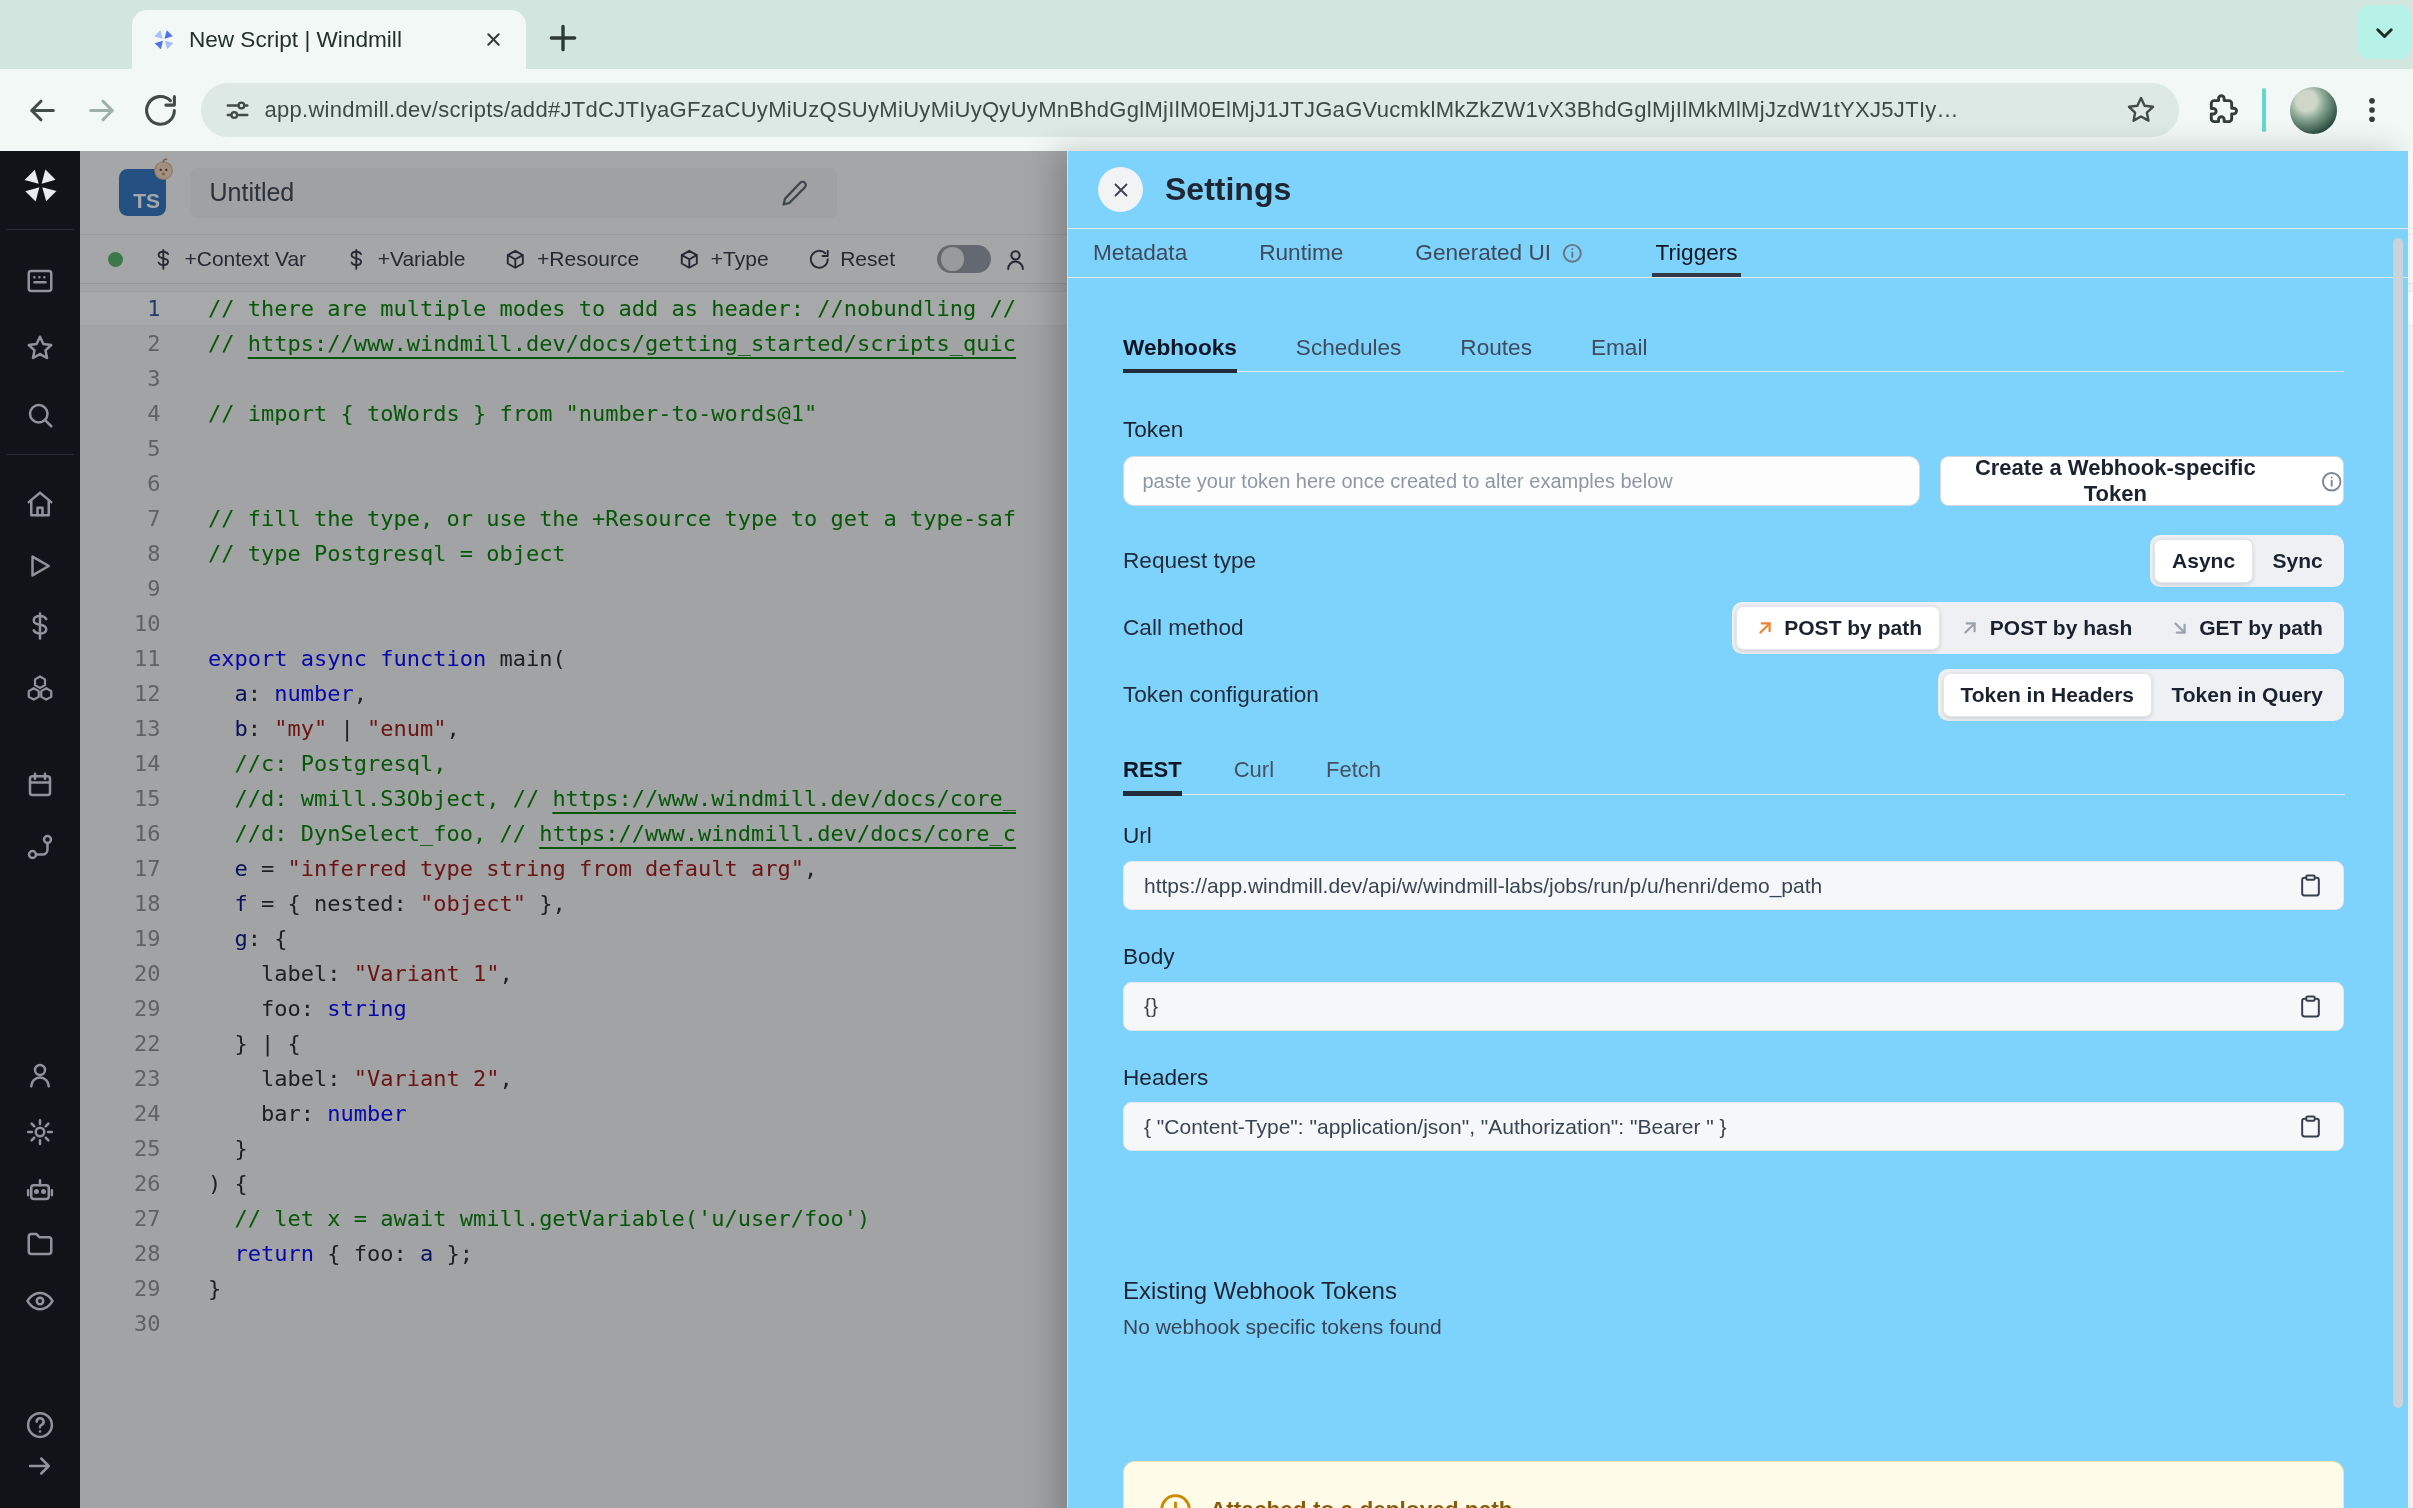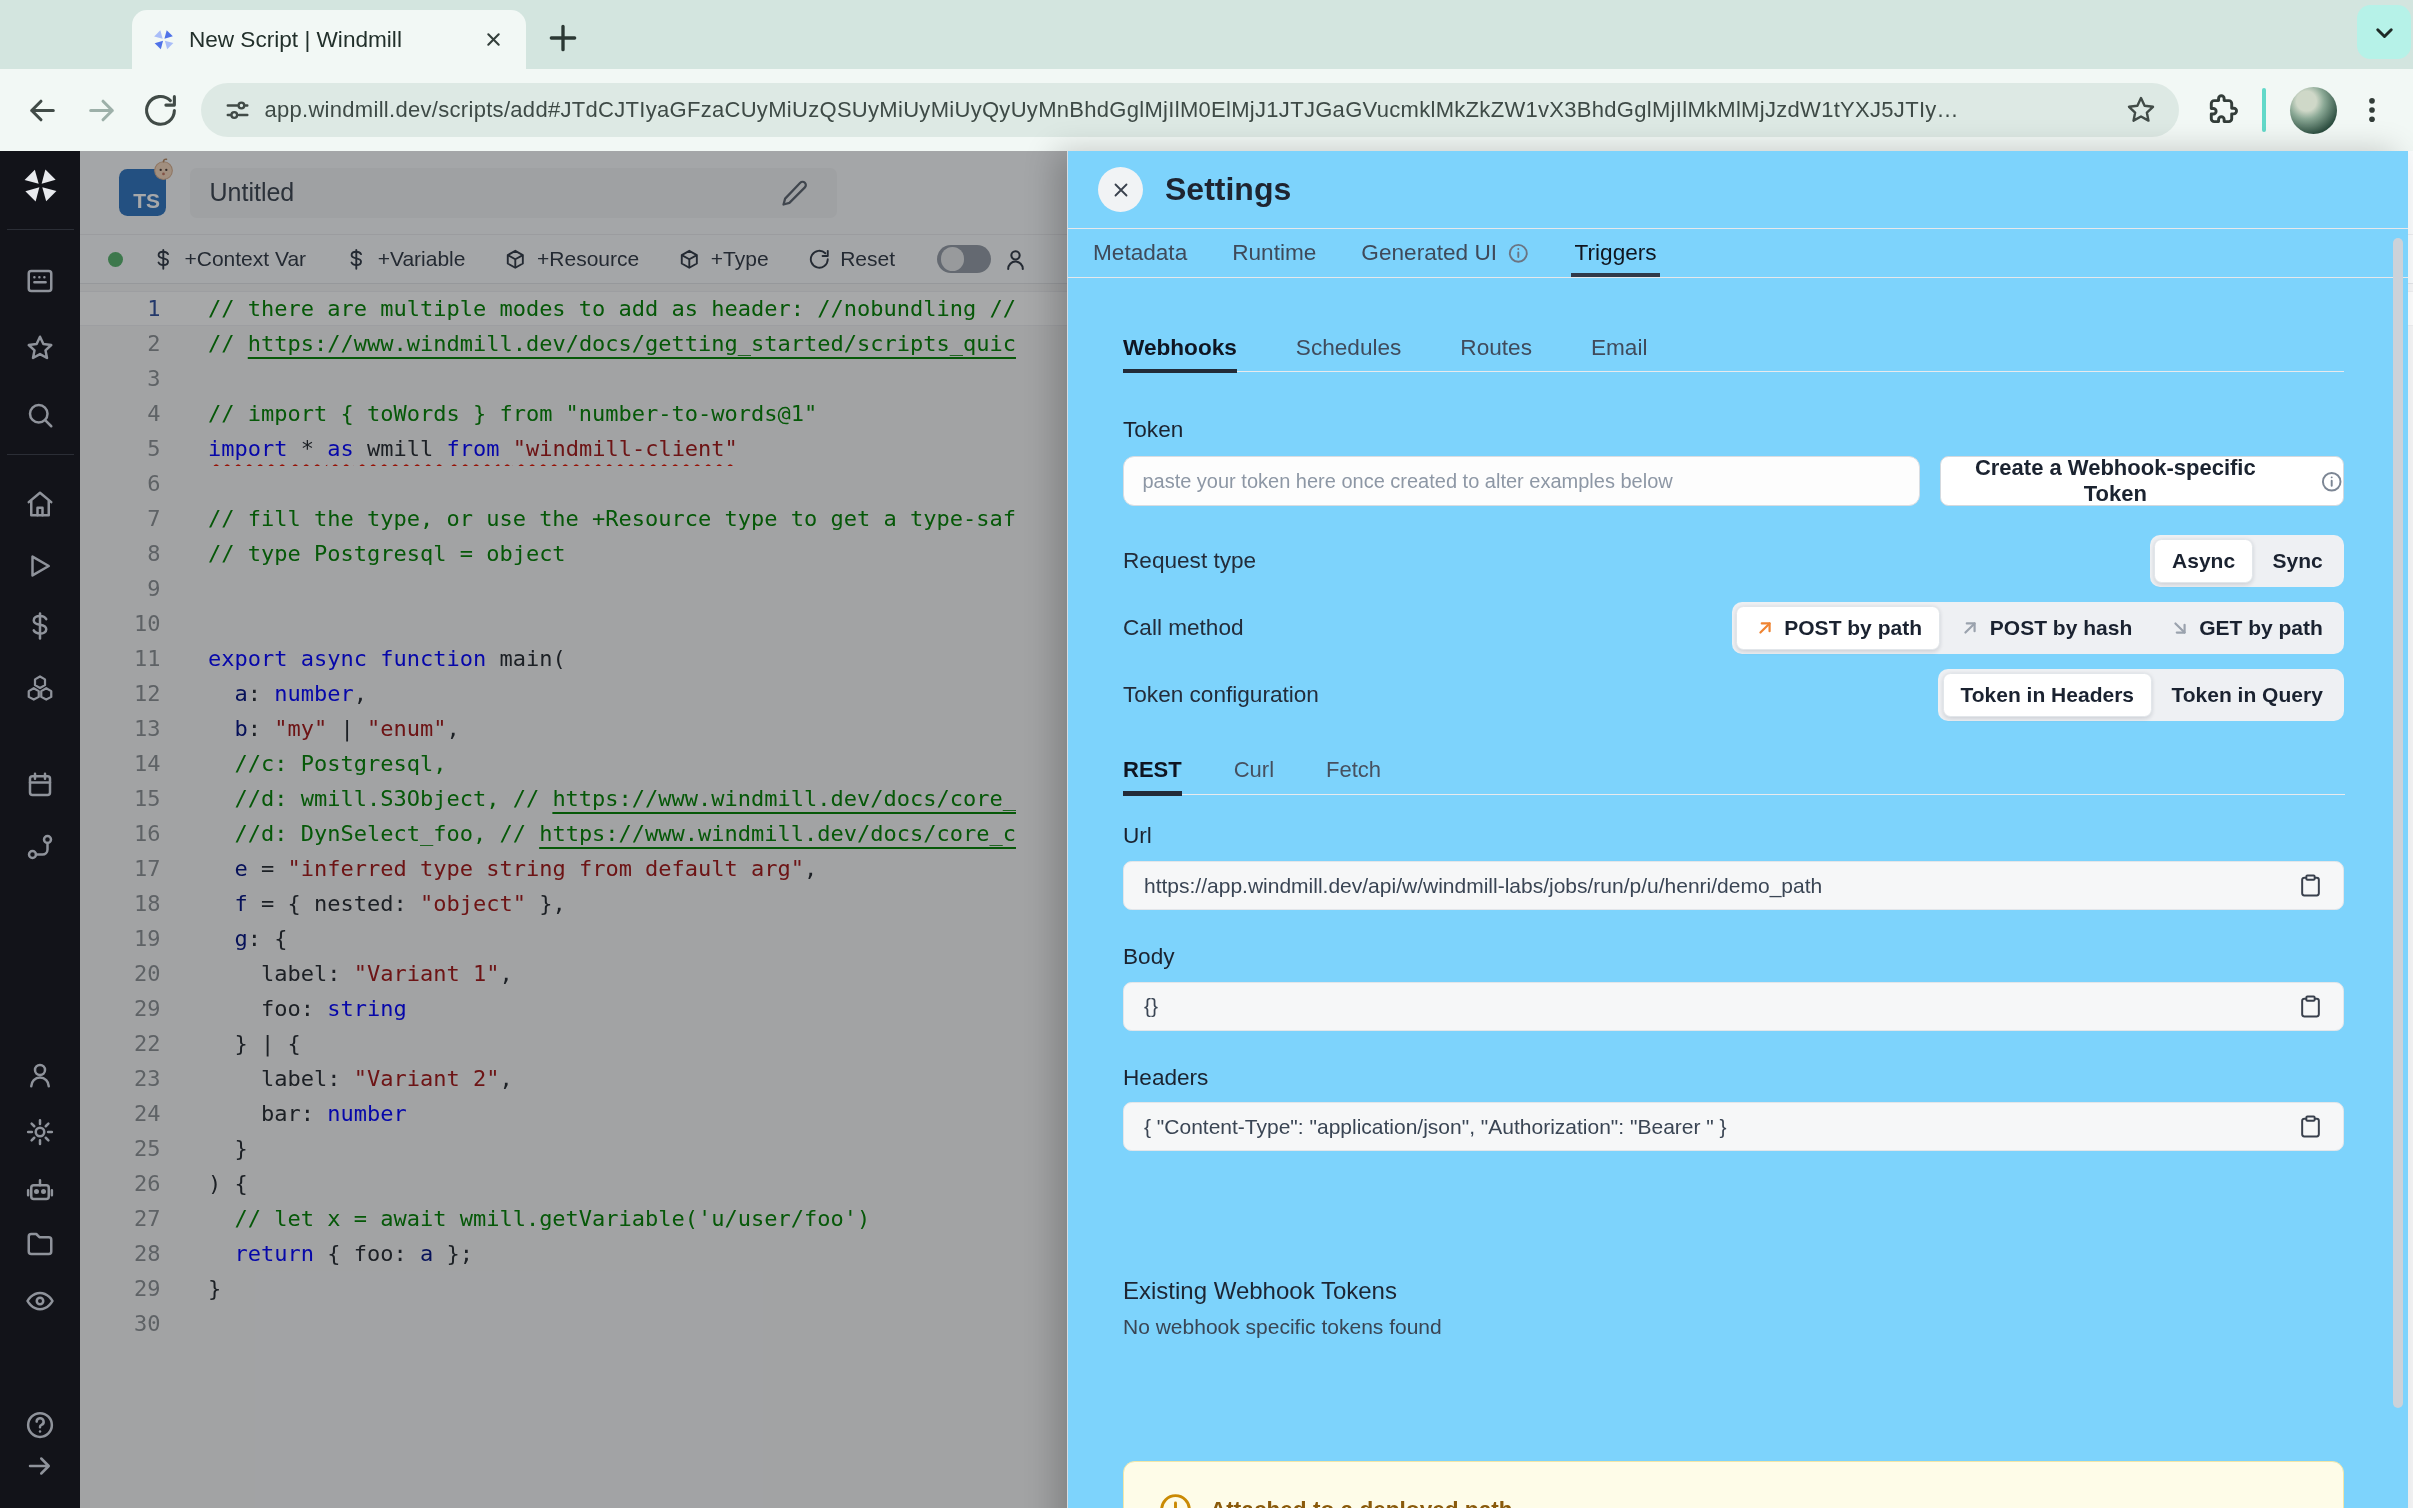--- a/index.html
+++ b/index.html
@@ -82,21 +82,21 @@
 
   
   .panel { position:absolute; left:1067px; top:0; width:1341px; height:1497px; background:#7dd3fc;
     border-left:0.8px solid #d8dde2; box-shadow:-11.7px 0 30px rgba(0,0,0,.20); overflow:hidden; }
   .p-head { height:77px; display:flex; align-items:center; padding-left:30px; }
   .p-close { width:45px; height:45px; border-radius:50%; background:#f1f3f5; color:#39414d;
     display:flex; align-items:center; justify-content:center; flex:none; }
   .p-close svg { width:22px; height:22px; }
   .p-title { margin-left:22px; font-size:32px; font-weight:700; color:#1e2430; }
   .p-tabs { height:50px; border-top:0.8px solid #e6e8eb; border-bottom:0.8px solid #e6e8eb;
-    display:flex; align-items:stretch; padding-left:25px; gap:45px; }
+    display:flex; align-items:stretch; padding-left:25px; gap:72px; }
   .p-tab { display:flex; align-items:center; gap:10px; font-size:22.6px; color:#3f4a5a; position:relative; }
   .p-tab.act { color:#10151f; font-weight:500; }
   .p-tab.act::after { content:""; position:absolute; left:-3.4px; right:-3.4px; bottom:0; height:4.2px; background:#2f3949; }
   .p-tab .iic { width:22.6px; height:22.6px; color:#6b7482; }
 
   .p-body { padding:0 64px 0 55px; }
   .trig-tabs { margin-top:47px; height:47px; border-bottom:1.7px solid #e8eaed; display:flex; gap:59px; }
   .t-tab { font-size:22.6px; color:#404b5c; position:relative; display:flex; align-items:center; }
   .t-tab.act { color:#0f1522; font-weight:700; }
   .t-tab.act::after { content:""; position:absolute; left:0; right:0; bottom:-1.7px; height:4.2px; background:#222b38; }
@@ -351,21 +351,21 @@
         <svg class="tb-person" viewBox="0 0 24 24" fill="none" stroke="currentColor" stroke-width="2" stroke-linecap="round">
             <circle cx="12" cy="8" r="4"></circle>
             <path d="M5 21c0-3.9 3.1-7 7-7s7 3.1 7 7"></path>
           </svg>
       </div>
       <div class="code" id="code-lines">
           <div class="code-row hl"><span class="ln ln-a">1</span><span class="cd"><span class="cm">// there are multiple modes to add as header: //nobundling //</span></span></div>
           <div class="code-row"><span class="ln">2</span><span class="cd"><span class="cm">// </span><span class="lk">https://www.windmill.dev/docs/getting_started/scripts_quic</span></span></div>
           <div class="code-row"><span class="ln">3</span><span class="cd"></span></div>
           <div class="code-row"><span class="ln">4</span><span class="cd"><span class="cm">// import { toWords } from "number-to-words@1"</span></span></div>
-          <div class="code-row"><span class="ln">5</span><span class="cd"><span class="kw sq">import</span><span class="pn sq"> * </span><span class="kw sq">as</span><span class="tx sq"> wmill </span><span class="kw sq">from</span><span class="pn sq"> </span><span class="st sq">"windmill-client"</span></span></div>
+          <div class="code-row"><span class="ln">5</span></div>
           <div class="code-row"><span class="ln">6</span><span class="cd"></span></div>
           <div class="code-row"><span class="ln">7</span><span class="cd"><span class="cm">// fill the type, or use the +Resource type to get a type-saf</span></span></div>
           <div class="code-row"><span class="ln">8</span><span class="cd"><span class="cm">// type Postgresql = object</span></span></div>
           <div class="code-row"><span class="ln">9</span><span class="cd"></span></div>
           <div class="code-row"><span class="ln">10</span><span class="cd"></span></div>
           <div class="code-row"><span class="ln">11</span><span class="cd"><span class="kw">export</span><span class="pn"> </span><span class="kw">async</span><span class="pn"> </span><span class="kw">function</span><span class="tx"> main</span><span class="pn">(</span></span></div>
           <div class="code-row"><span class="ln">12</span><span class="cd"><span class="id">  a</span><span class="pn">: </span><span class="kw">number</span><span class="pn">,</span></span></div>
           <div class="code-row"><span class="ln">13</span><span class="cd"><span class="id">  b</span><span class="pn">: </span><span class="st">"my"</span><span class="pn"> | </span><span class="st">"enum"</span><span class="pn">,</span></span></div>
           <div class="code-row"><span class="ln">14</span><span class="cd"><span class="cm">  //c: Postgresql,</span></span></div>
           <div class="code-row"><span class="ln">15</span><span class="cd"><span class="cm">  //d: wmill.S3Object, // </span><span class="lk">https://www.windmill.dev/docs/core_</span></span></div>

